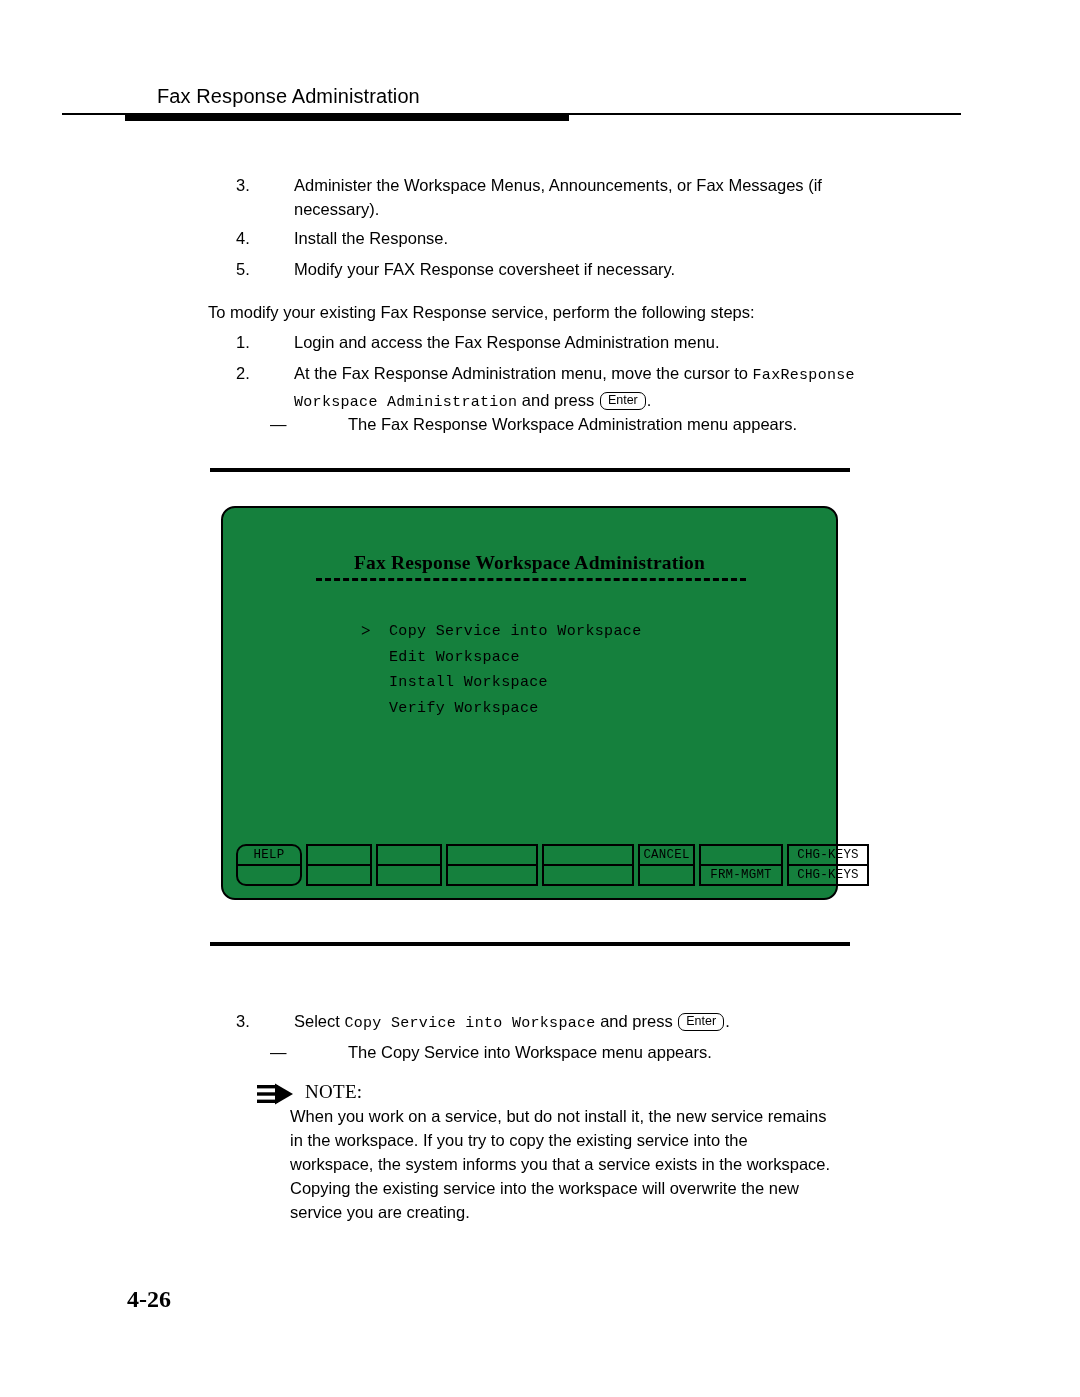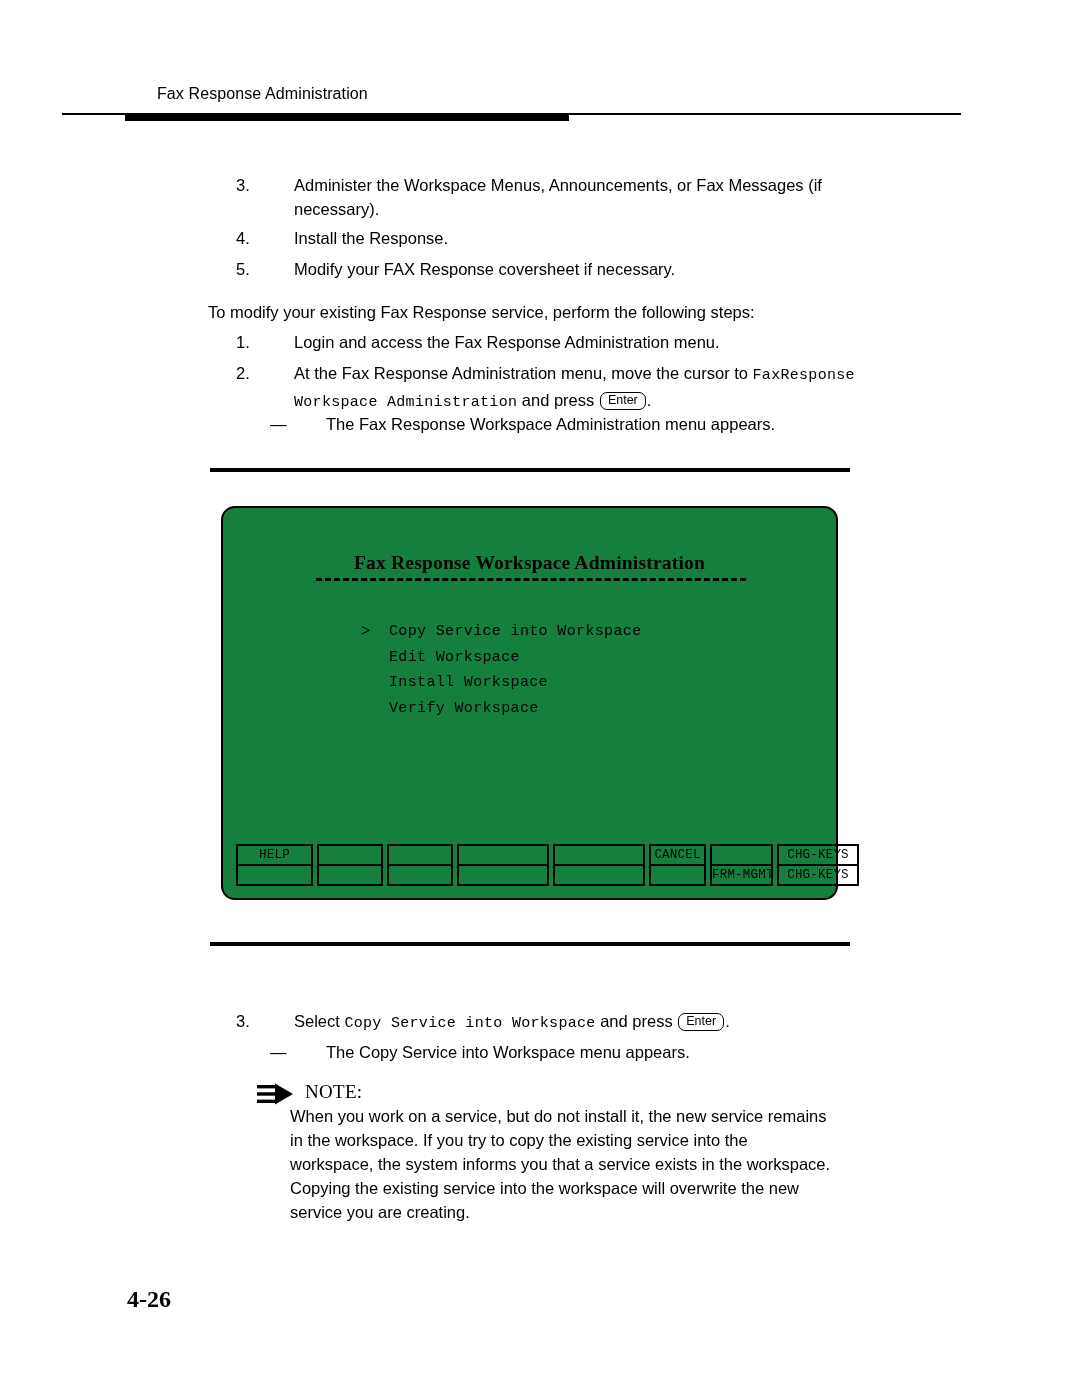--- a/index.html
+++ b/index.html
@@ -18,21 +18,21 @@
   .page {
     position: absolute;
     inset: 0;
   }
 
   
   .header-text {
     position: absolute;
     left: 157px;
     top: 85px;
-    font-size: 16px;
+    font-size: 20px;
     letter-spacing: 0.1px;
     white-space: nowrap;
   }
   .header-rule-thin {
     position: absolute;
     left: 62px;
     top: 113px;
     width: 899px;
     height: 2px;
     background: #000;
@@ -75,21 +75,21 @@
     font-size: 16.5px;
     line-height: 24px;
   }
   .dash-item .dash {
     position: absolute;
     left: 0;
     top: 0;
   }
   .dash-item .txt {
     display: block;
-    margin-left: 56px;
+    margin-left: 78px;
   }
 
   .mono {
     font-family: "Liberation Mono", "DejaVu Sans Mono", monospace;
     font-size: 15px;
     letter-spacing: 0.3px;
   }
 
   .key {
     display: inline-block;
@@ -318,21 +318,21 @@
       </div>
 
       <div class="menu-row">
         <span class="menu-label">Verify Workspace</span>
       </div>
 
     </div>
 
     <div class="fkeys">
 
-      <div class="fkey" style="width:77px;">
+      <div class="fkey" style="width:66px;border-radius:10px;">
         <div class="cell top">HELP</div>
         <div class="cell"></div>
       </div>
 
       <div class="fkey" style="width:66px;">
         <div class="cell top"></div>
         <div class="cell"></div>
       </div>
 
       <div class="fkey" style="width:66px;">
@@ -348,21 +348,21 @@
       <div class="fkey" style="width:92px;">
         <div class="cell top"></div>
         <div class="cell"></div>
       </div>
 
       <div class="fkey" style="width:57px;">
         <div class="cell top">CANCEL</div>
         <div class="cell"></div>
       </div>
 
-      <div class="fkey" style="width:63px;">
+      <div class="fkey" style="width:84px;">
         <div class="cell top"></div>
         <div class="cell">FRM-MGMT</div>
       </div>
 
       <div class="fkey" style="width:82px;">
         <div class="cell top">CHG-KEYS</div>
         <div class="cell">CHG-KEYS</div>
       </div>
 
     </div>

